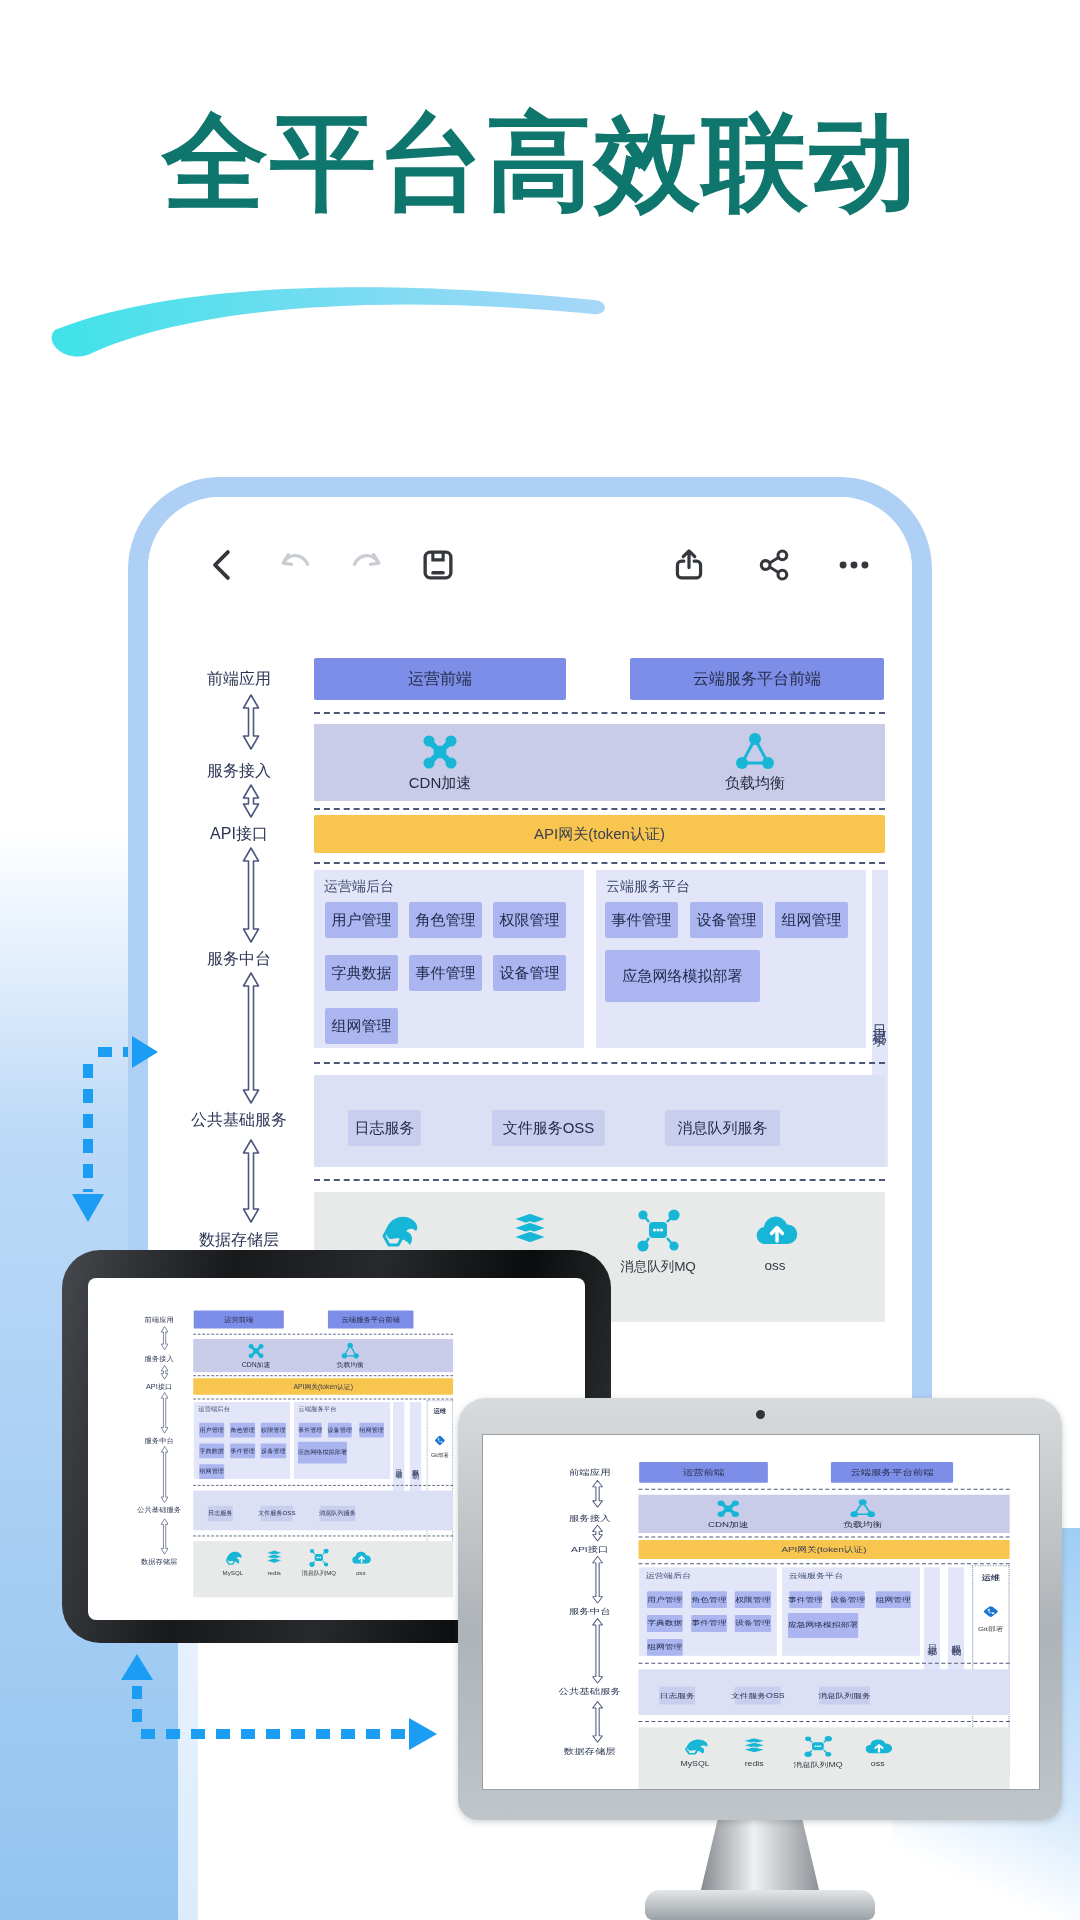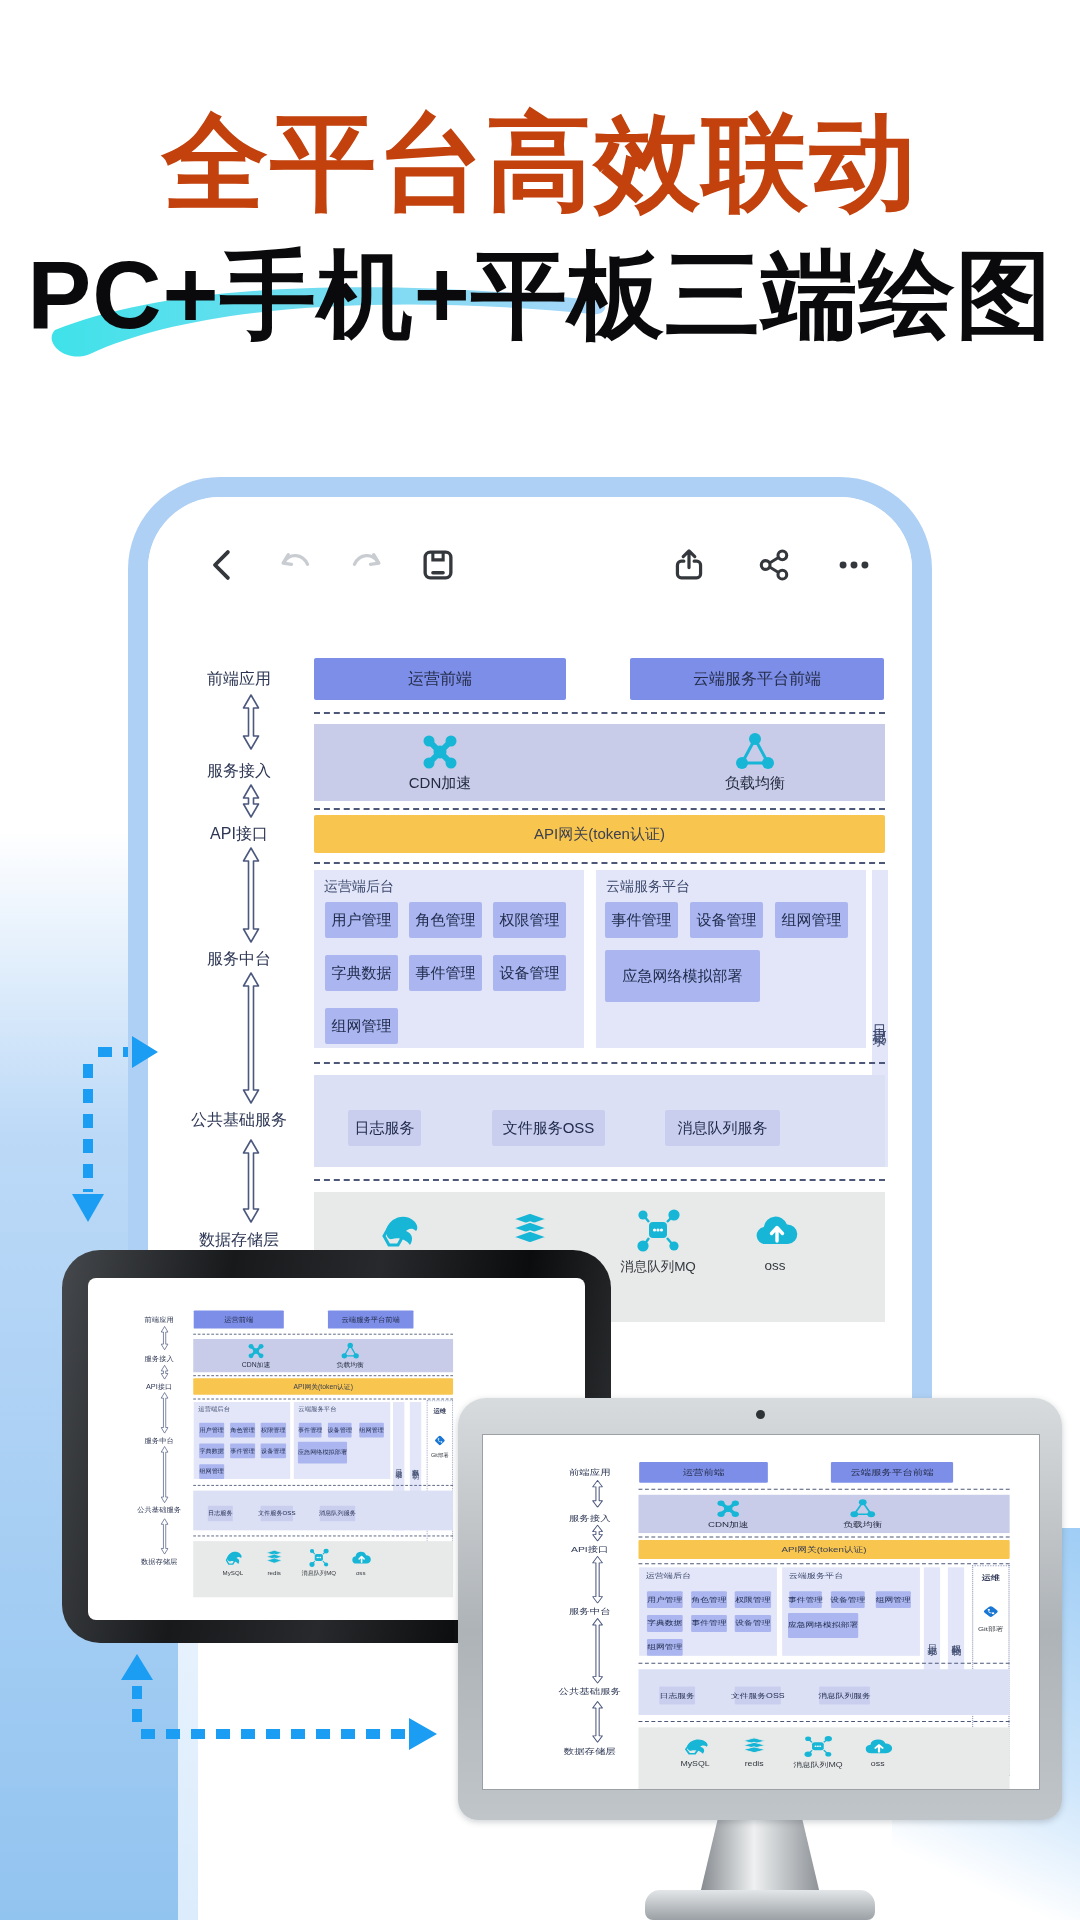--- a/index.html
+++ b/index.html
@@ -10,21 +10,21 @@
   
   .bg-left{left:0;top:830px;width:178px;height:1090px;
     background:linear-gradient(#ffffff 0%,#bcd9f7 28%,#92c4f0 100%);}
   .bg-left-edge{left:178px;top:900px;width:20px;height:1020px;
     background:linear-gradient(#ffffff,#dcecfc);}
   .bg-right{left:892px;top:1528px;width:188px;height:392px;
     background:linear-gradient(205deg,#9fcdf5 0%,#cfe6fb 55%,rgba(255,255,255,0) 85%);}
 
   
   .title1{left:0;top:92px;width:1080px;text-align:center;font-size:106px;font-weight:900;
-          color:#c2410c;letter-spacing:2px;}
+          color:#0f766e;letter-spacing:2px;}
   .title2{left:0;top:232px;width:1080px;text-align:center;font-size:96px;font-weight:900;
           color:#0a0a0c;letter-spacing:1px;z-index:2;}
   .swoosh{left:35px;top:268px;width:620px;height:110px;z-index:1;}
 
   
   .phone{left:128px;top:477px;width:804px;height:1023px;border:20px solid #AFD0F5;
          border-radius:92px;background:#fff;z-index:3;box-sizing:border-box;}
   .phone-screen{position:absolute;left:0;top:0;width:764px;height:983px;border-radius:72px;
          overflow:hidden;background:#fff;}
   .tb-icon{position:absolute;top:50px;width:36px;height:36px;}
@@ -126,21 +126,20 @@
   <div class="abs title1">全平台高效联动</div>
   <svg class="abs swoosh" viewBox="0 0 620 110">
     <defs>
       <linearGradient id="swg" x1="0" y1="0" x2="1" y2="0">
         <stop offset="0" stop-color="#3FE2E9"></stop>
           <stop offset="1" stop-color="#A9D6F9"></stop>
       </linearGradient>
     </defs>
     <path d="M20 62 C130 18 320 8 560 32 C575 34 572 48 558 46 C330 24 150 42 55 86 C30 96 8 74 20 62 Z" fill="url(#swg)"></path>
   </svg>
-  <div class="abs title2">PC+手机+平板三端绘图</div>
 
   <div class="abs phone">
     <div class="phone-screen">
 
       <div>
         <svg class="tb-icon" style="left:58px" viewBox="0 0 28 28">
           <path d="M17 4 L7 14 L17 24" fill="none" stroke="#34383d" stroke-width="3" stroke-linecap="round" stroke-linejoin="round"></path>
         </svg>
         <svg class="tb-icon" style="left:130px" viewBox="0 0 28 28">
           <path d="M8 6 L4 12.5 L10.5 13.5" fill="none" stroke="#c9cdd2" stroke-width="2.6" stroke-linecap="round" stroke-linejoin="round"></path>

